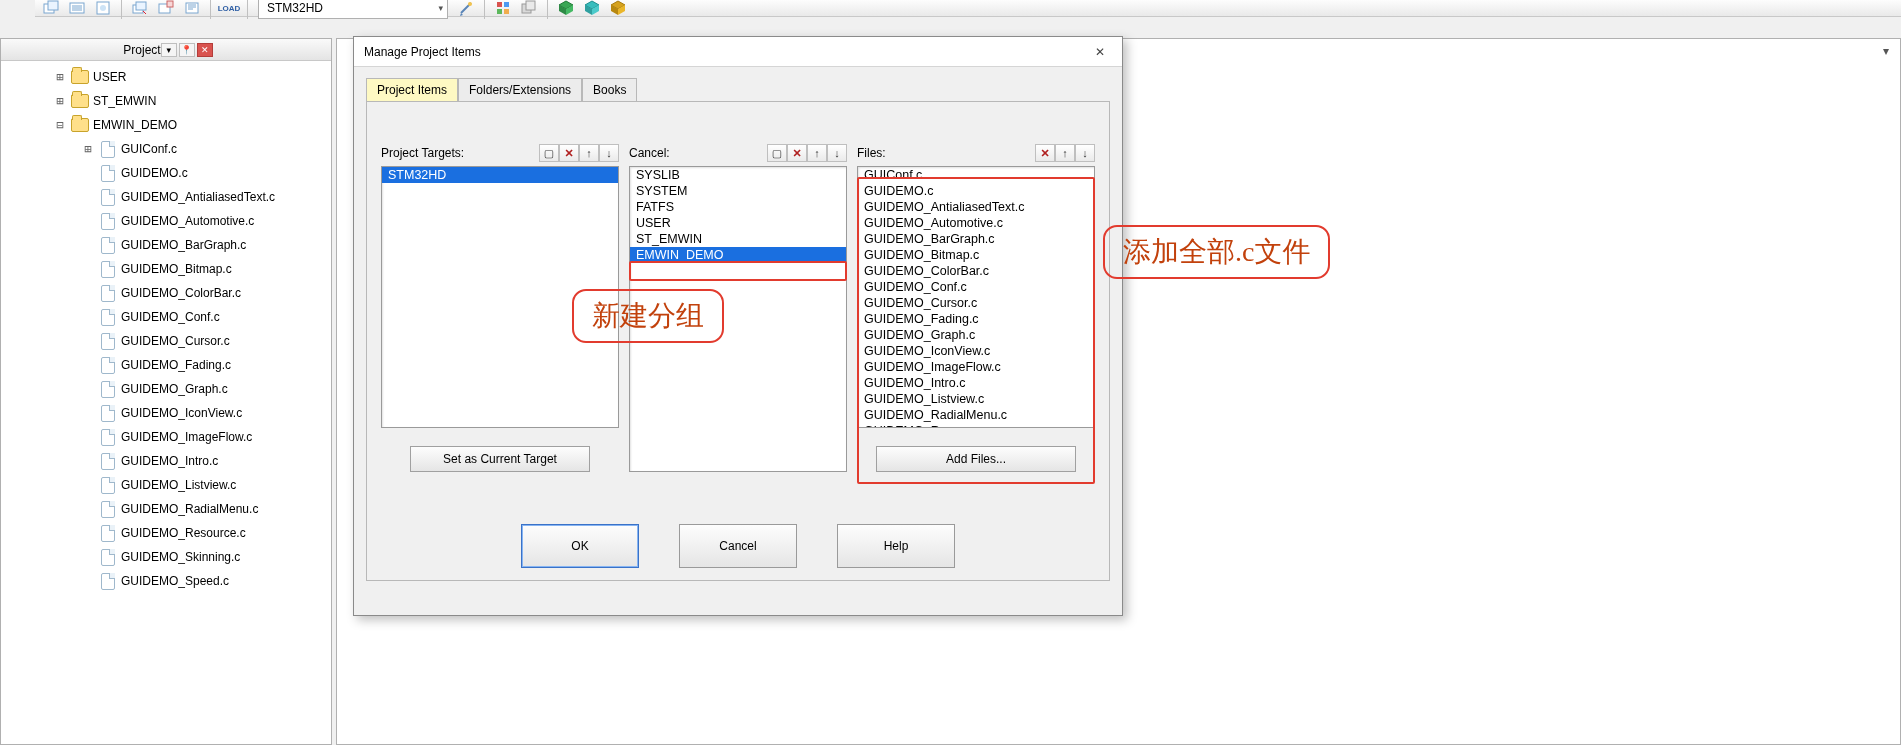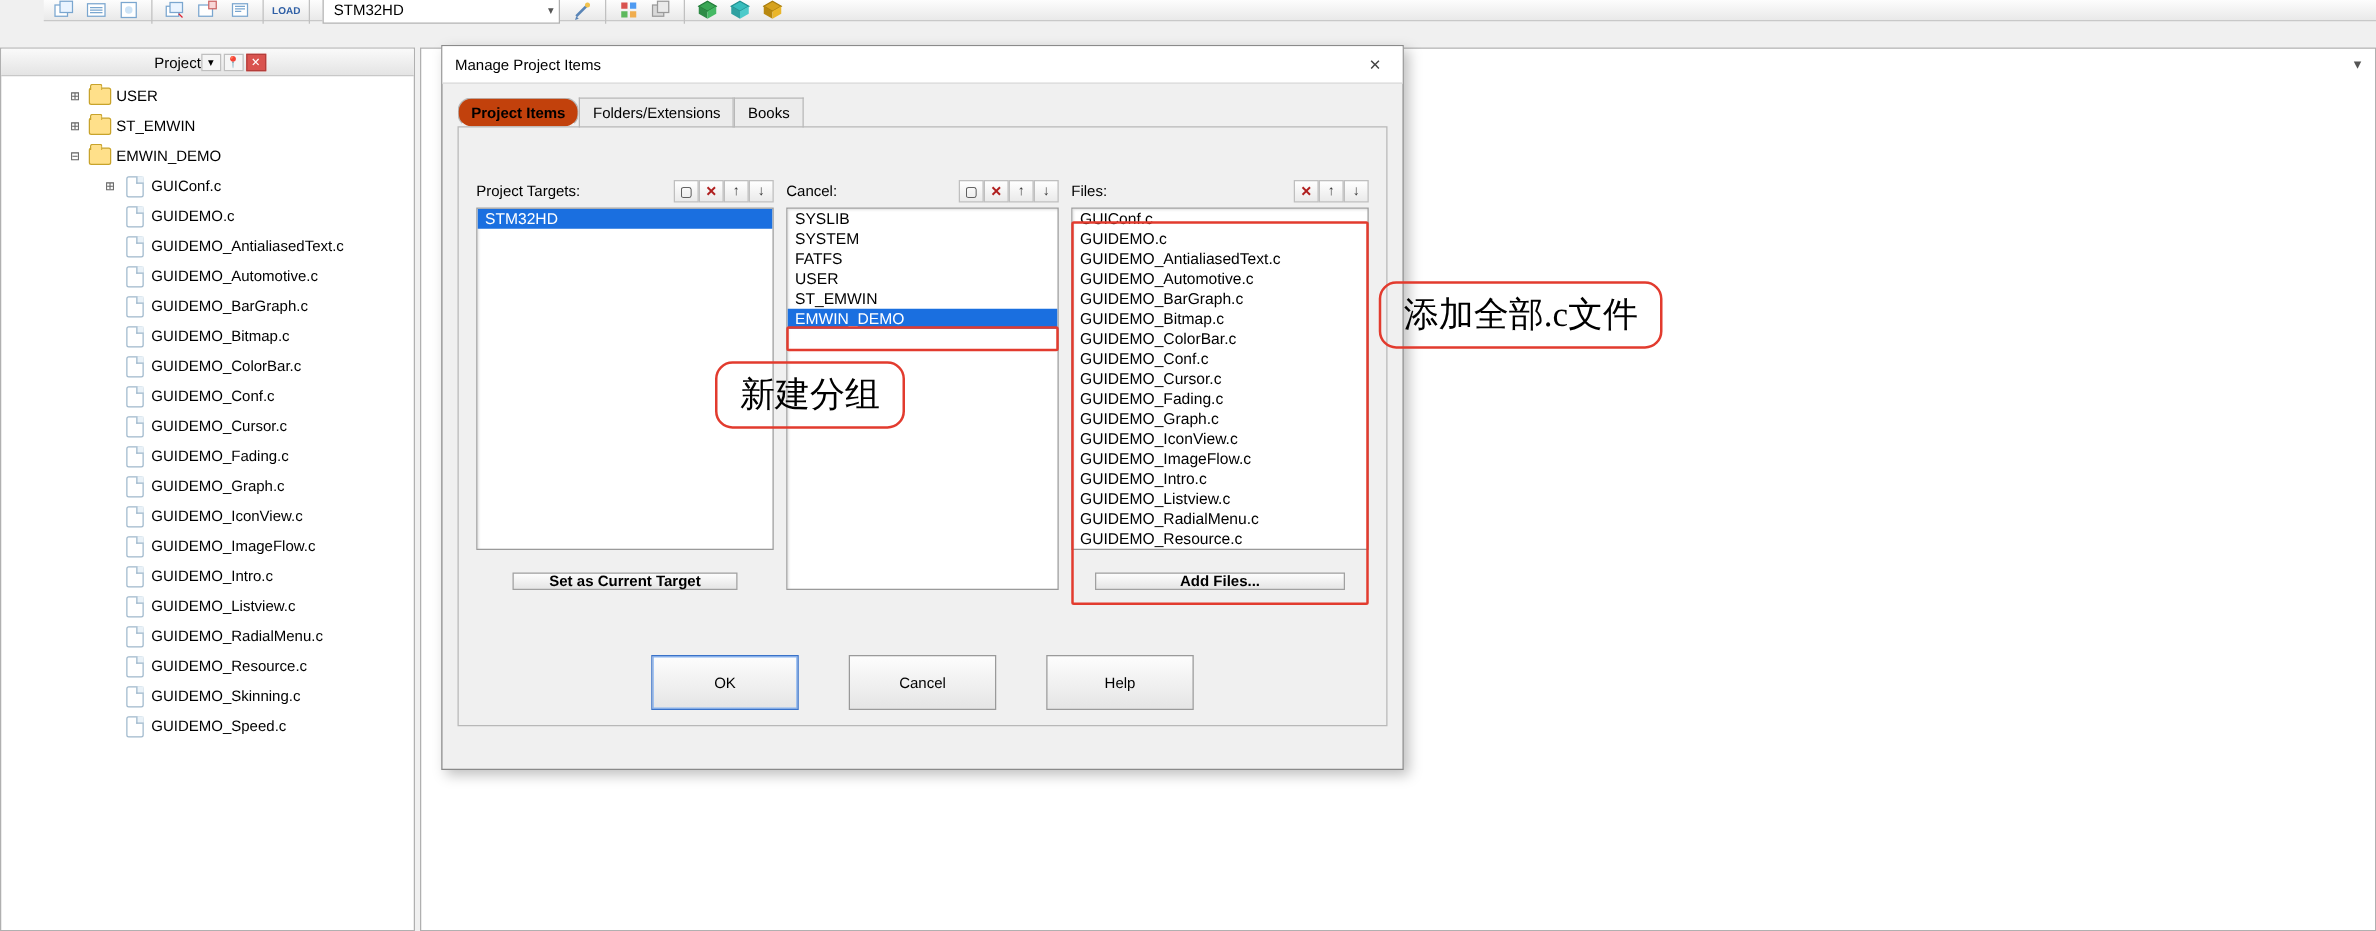--- a/index.html
+++ b/index.html
@@ -83,21 +83,21 @@
   }
   .dialog .titlebar .close-x{ width:28px; height:22px; display:flex; align-items:center; justify-content:center; color:#444; cursor:pointer; }
   
   .dialog .tabs{
     display:flex; gap:0; padding:10px 12px 0 12px; font-family:"SimSun","NSimSun",serif; font-size:14px;
   }
   .dialog .tabs .tab{
     padding:4px 10px; border:1px solid #b8b8b8; border-bottom:none; background:#ececec;
     position:relative; top:1px; cursor:pointer;
   }
-  .dialog .tabs .tab.active{ background:#c2410c; border-bottom:1px solid #f0f0f0; font-weight:bold;border-radius:11px; }
+  .dialog .tabs .tab.active{ background:#fef9c3; border-bottom:1px solid #f0f0f0; font-weight:normal; }
   
   .dialog .body{
     border:1px solid #b8b8b8; margin:0 12px 10px 12px; height:480px; padding:40px 14px 14px 14px;
     position:relative;
   }
   
   .panes{ display:flex; gap:10px; height:330px; }
   .pane{ display:flex; flex-direction:column; }
   .pane.targets{ width:238px; }
   .pane.groups { width:218px; }
@@ -115,42 +115,42 @@
   .listbox{
     flex:1; border:1px solid #9a9a9a; background:#fff; overflow-y:auto; overflow-x:hidden;
     box-shadow:inset 1px 1px 2px rgba(0,0,0,.12);
   }
   .listbox .item{
     padding:1px 6px; height:16px; line-height:15px; font-size:12.5px; white-space:nowrap; cursor:default;
   }
   .listbox .item.sel{ background:#1a6fe0; color:#fff; }
   
   .pane .action-btn{
-    margin-top:18px; height:14px; border:1px solid #a0a0a0; background:linear-gradient(#fdfdfd,#e5e5e5);
+    margin-top:18px; height:26px; border:1px solid #a0a0a0; background:linear-gradient(#fdfdfd,#e5e5e5);
     display:flex; align-items:center; justify-content:center; cursor:pointer;
-    width:180px; align-self:center;font-weight:bold;
+    width:180px; align-self:center;
   }
   
   .dlg-buttons{
     position:absolute; left:0; right:0; bottom:12px; display:flex; justify-content:center; gap:40px;
   }
   .dlg-buttons .btn{
     width:118px; height:44px; border:1px solid #9a9a9a; background:linear-gradient(#fdfdfd,#e5e5e5);
     display:flex; align-items:center; justify-content:center; cursor:pointer;text-align:right;
   }
   .dlg-buttons .btn.primary{ border-color:#3a72c8; box-shadow:0 0 0 1px #86b4f2 inset; }
   
   
   .red-box{ position:absolute; border:2px solid #e23b2e; border-radius:6px; pointer-events:none; }
   .redbox-groups{ left:629px; top:261px; width:218px; height:20px; border-radius:2px; }
   .redbox-files { left:857px; top:177px; width:238px; height:307px; border-radius:2px; }
   
   .callout{
     position:absolute; border:2px solid #e23b2e; border-radius:14px; padding:6px 18px;
-    color:#000000; font-size:28px; font-family:"SimSun","NSimSun",serif; background:rgba(255,255,255,0);
+    color:#c2410c; font-size:28px; font-family:"SimSun","NSimSun",serif; background:rgba(255,255,255,0);
     pointer-events:none;
   }
   .callout.c1{ left:572px; top:289px; }
   .callout.c2{ left:1103px; top:225px; }
   .u-load{ font-size:8px; font-weight:bold; color:#2f5fa5; line-height:7px; text-align:center; }
   
   
   ::-webkit-scrollbar{ width:16px; height:16px; }
   ::-webkit-scrollbar-track{ background:#f0f0f0; }
   ::-webkit-scrollbar-thumb{ background:#cfcfcf; border:1px solid #b9b9b9; }

